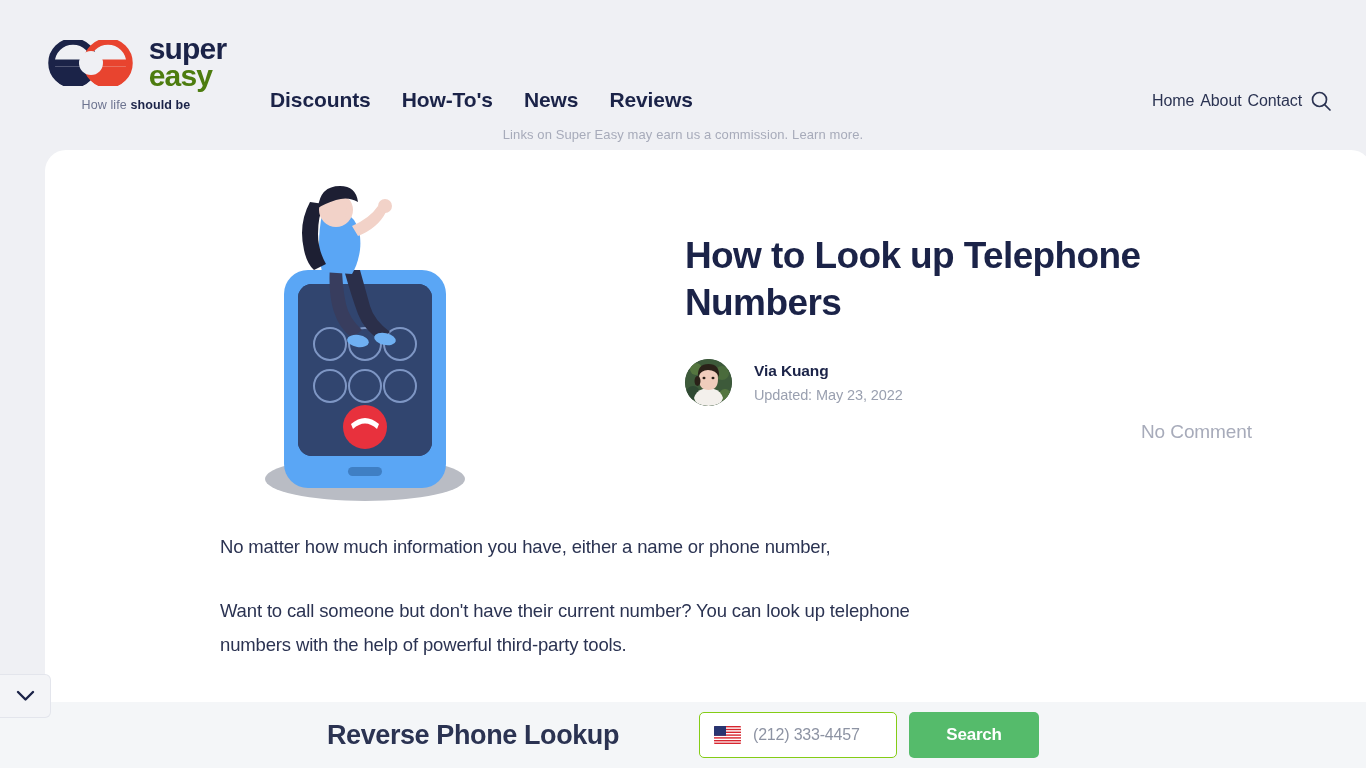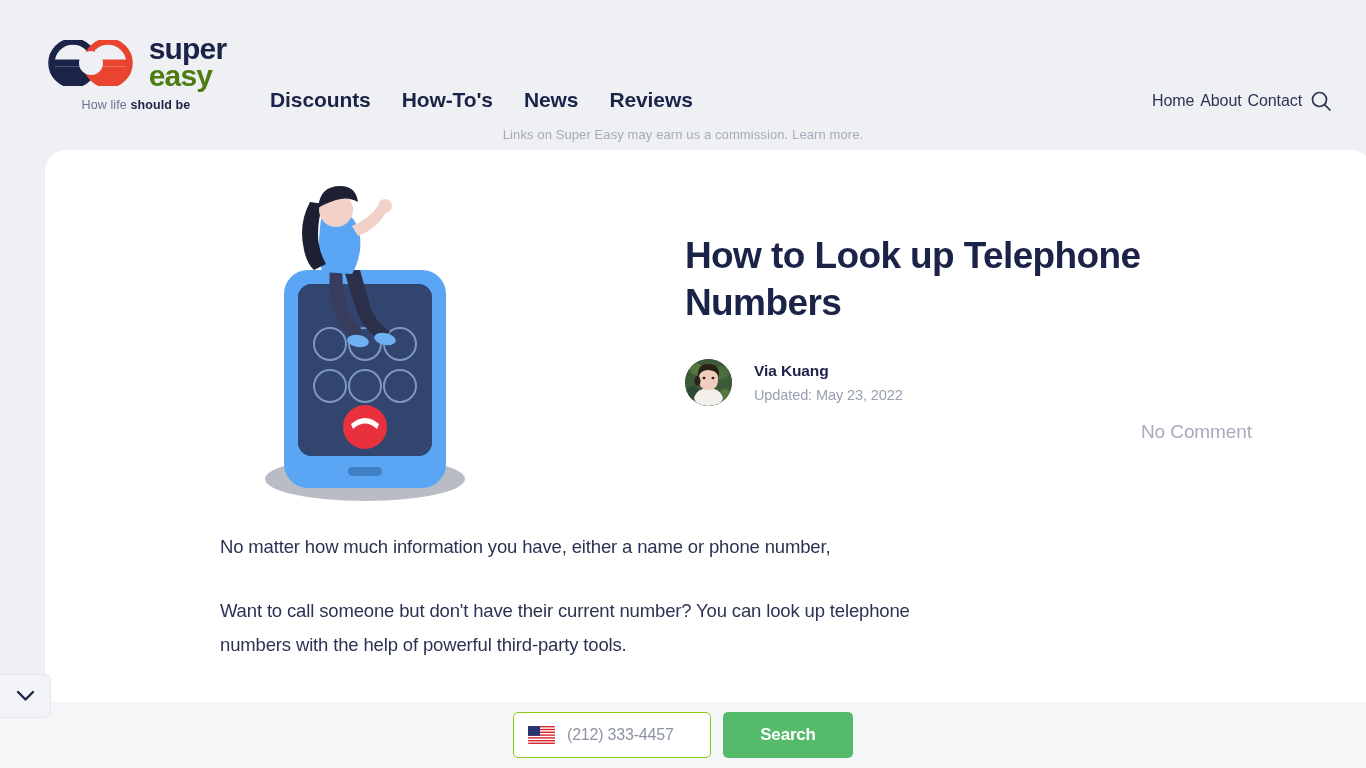--- a/index.html
+++ b/index.html
@@ -414,20 +414,21 @@
   </div>
 </main>
 
 <div class="side-toggle">
   <svg width="19" height="12" viewBox="0 0 19 12">
     <polyline points="2,2 9.5,9.5 17,2" fill="none" stroke="#1b2348" stroke-width="2.4" stroke-linecap="round" stroke-linejoin="round"></polyline>
   </svg>
 </div>
 
 <div class="lookup-bar">
+  <div class="lookup-title">Reverse Phone Lookup</div>
 
   <div class="lookup-form">
     <div class="phone-field">
       <svg class="flag" width="27" height="18" viewBox="0 0 27 18">
         <rect width="27" height="18" fill="#ffffff"></rect>
         <g fill="#d7262f">
           <rect y="0" width="27" height="1.4"></rect>
           <rect y="2.8" width="27" height="1.4"></rect>
           <rect y="5.6" width="27" height="1.4"></rect>
           <rect y="8.4" width="27" height="1.4"></rect>

